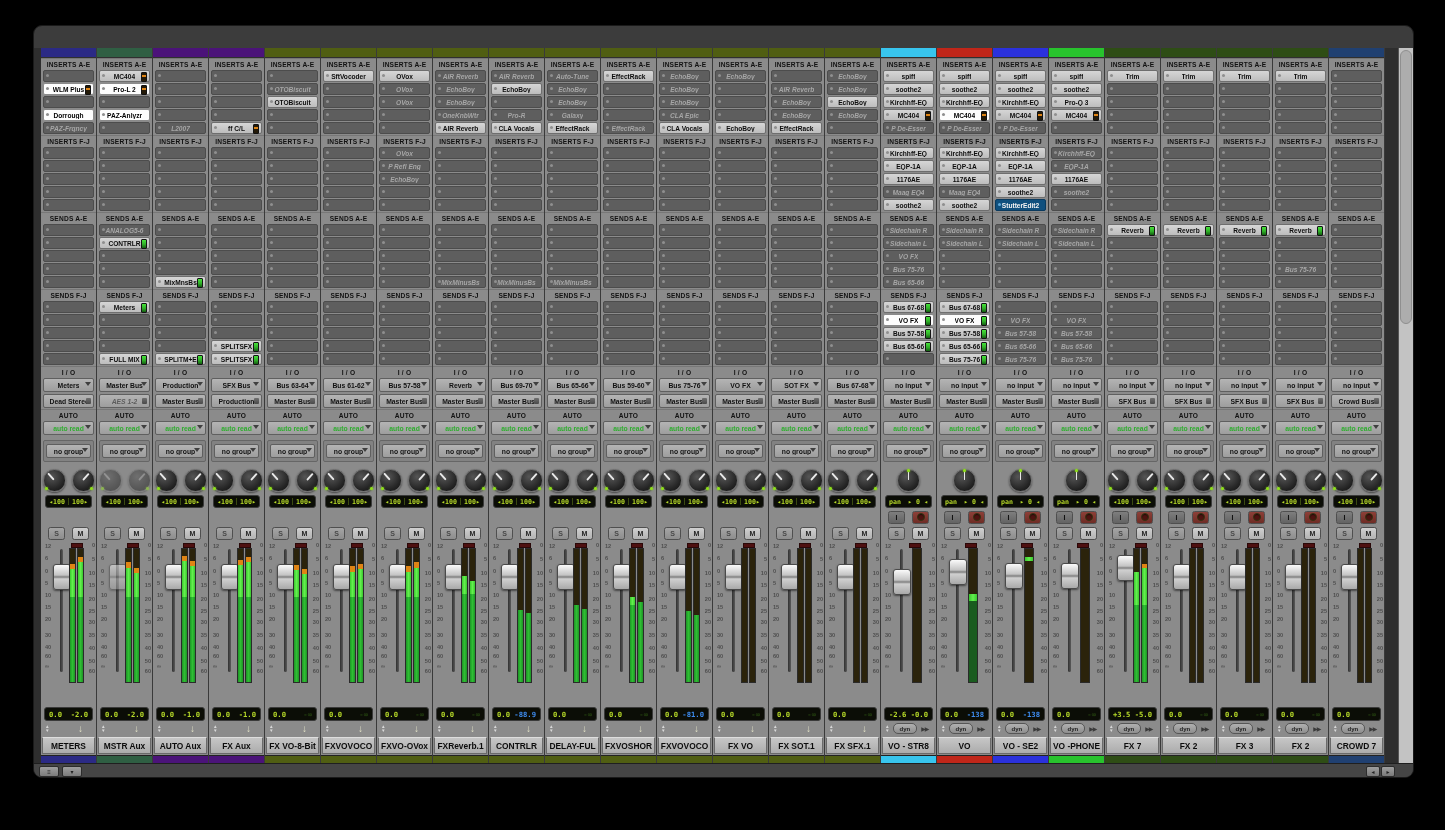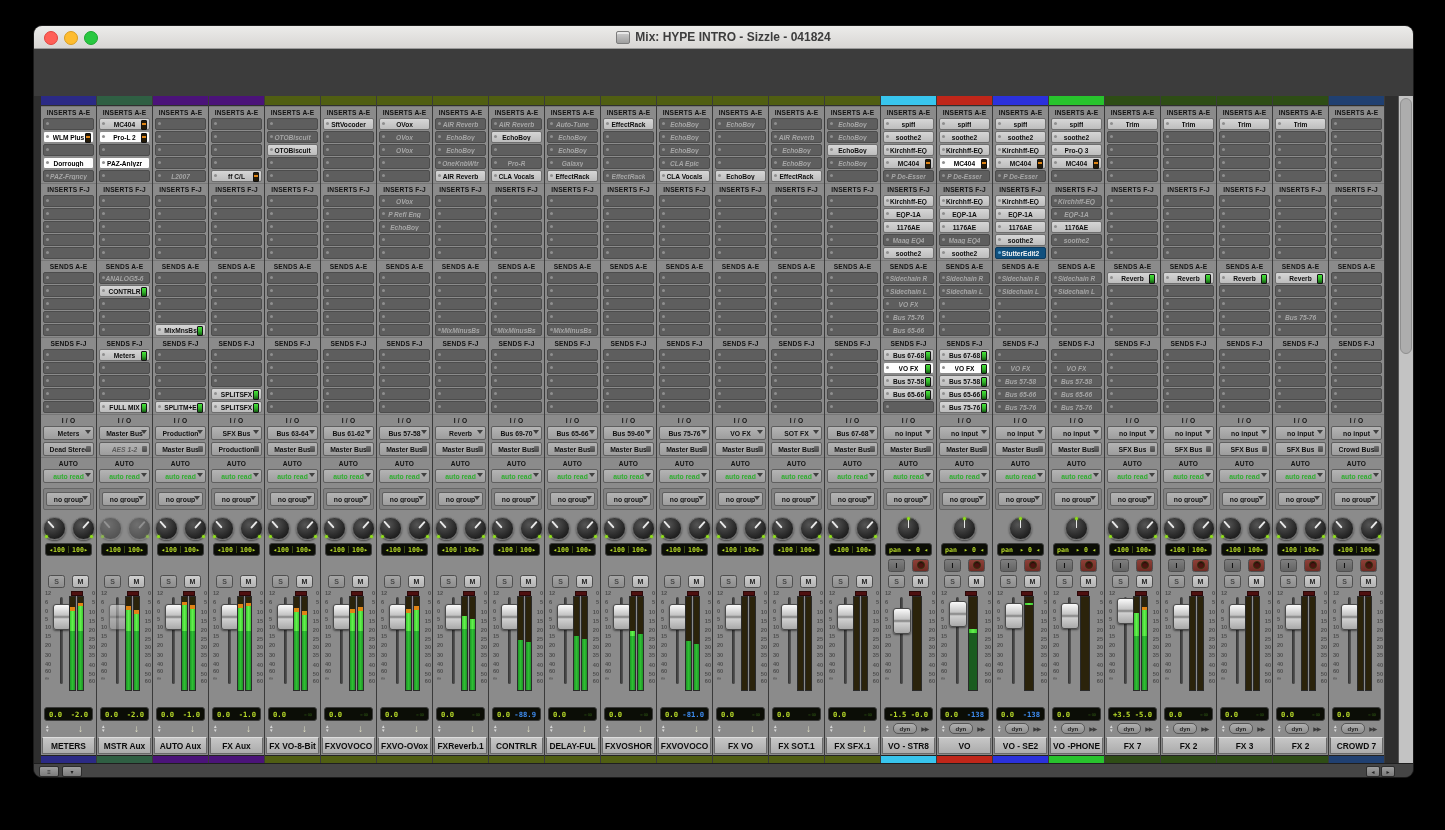--- a/index.html
+++ b/index.html
@@ -10,21 +10,21 @@
   #titlebar{height:22px;background:linear-gradient(#ececea,#d8d6d4);border-bottom:1px solid #9a9a9a;
     position:relative;display:flex;align-items:center;justify-content:center;}
   .tl{position:absolute;top:5px;width:12px;height:12px;border-radius:50%;}
   .tl.red{left:10px;background:#ff5f57;border:1px solid #e0443e;}
   .tl.yel{left:30px;background:#febc2e;border:1px solid #d89c20;}
   .tl.grn{left:50px;background:#28c840;border:1px solid #1da62f;}
   #title{font-size:12px;font-weight:bold;color:#3d3d3d;display:flex;align-items:center;gap:5px;}
   .doc-ico{width:12px;height:11px;background:linear-gradient(#cfcfcf,#9f9f9f);border:1px solid #7c7c7c;border-radius:2px;
     box-shadow:inset 0 2px 0 #e8e8e8;}
   
-  #mixarea{position:absolute;top:22px;left:0;right:0;bottom:13px;background:#2e2e2e;display:flex;margin-top:48px;}
+  #mixarea{position:absolute;top:22px;left:0;right:0;bottom:13px;background:#2e2e2e;display:flex;}
   #strips{display:flex;padding-left:7px;}
   #rightfill{flex:1;background:#2e2e2e;}
   #vscroll{width:14px;background:#c3c3c3;border-left:1px solid #555;position:relative;}
   #vscroll .thumb{position:absolute;left:1px;right:1px;top:2px;height:38%;background:#adadad;border:1px solid #8f8f8f;border-radius:6px;}
   
   #bottombar{position:absolute;left:0;right:0;bottom:0;height:13px;background:#454545;border-top:1px solid #1f1f1f;}
   .bb-left{position:absolute;left:5px;top:2px;display:flex;gap:3px;}
   .bb-ico{width:18px;height:9px;background:linear-gradient(#9f9f9f,#7c7c7c);border:1px solid #2c2c2c;border-radius:2px;
     display:flex;align-items:center;justify-content:center;font-size:6px;color:#222;}
   .bb-right{position:absolute;right:18px;top:2px;display:flex;gap:1px;}
@@ -119,29 +119,20 @@
   
   .nameplate{height:15px;margin:2px 1px 1px 1px;background:linear-gradient(#c6c6c6,#acacac);border:1px solid #6a6a6a;
     border-top-color:#dedede;display:flex;align-items:center;justify-content:center;flex:none;border-radius:1px;}
   .nameplate span{font-size:8.4px;font-weight:bold;color:#0c0c0c;white-space:nowrap;overflow:hidden;}
   .colorbar{height:8px;flex:none;border-top:1px solid #222;}
 </style>
 </head>
 <body>
 
 <div id="window">
-  <div id="titlebar">
-    <span class="tl red"></span>
-    <span class="tl yel"></span>
-    <span class="tl grn"></span>
-    <div id="title">
-      <span class="doc-ico"></span>
-      <span>Mix: HYPE INTRO - Sizzle - 041824</span>
-    </div>
-  </div>
   <div id="mixarea">
     <div id="strips">
         <div class="strip">
           <div class="chead" style="background: rgb(43, 42, 133);"></div>
           <div class="slots">
             <div class="seclabel"><span>INSERTS A-E</span></div>
             <div class="slot">
               <span class="dot"></span>
             </div>
             <div class="slot st-o">
@@ -3047,21 +3038,21 @@
               <div class="fcap" style="top: calc(26% - 12px);"></div>
             </div>
             <div class="clipled" style="right: 15px;"></div>
             <div class="mwrap" style="right: 14px;">
               <div class="mbar mono">
                 <div class="mseg c-d" style="height: 100%;"></div>
               </div>
             </div>
           </div>
           <div class="vol">
-            <span>-1.5</span>
+            <span>-2.6</span>
             <span>-0.0</span>
           </div>
           <div class="spinrow">
             <div class="updown">
               <span>▲</span>
               <span>▼</span>
             </div>
             <div class="dynpill">
               <span>dyn</span>
             </div>

